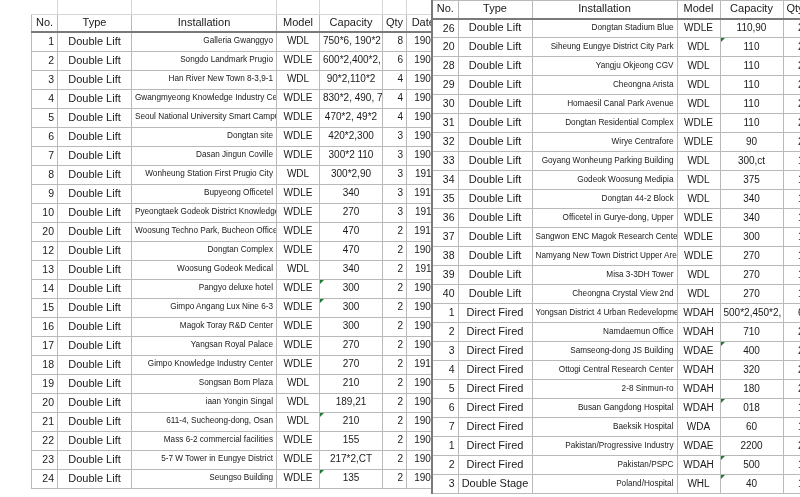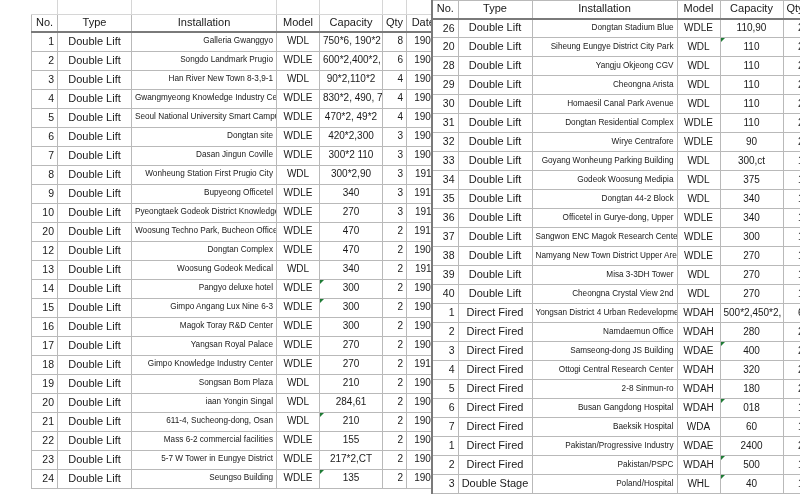--- a/index.html
+++ b/index.html
@@ -283,21 +283,21 @@
             <td class="c-model">WDL</td>
             <td class="c-cap">210</td>
             <td class="c-qty">2</td>
             <td class="c-date">1905</td>
           </tr>
           <tr>
             <td class="c-no">20</td>
             <td class="c-type">Double Lift</td>
             <td class="c-inst">iaan Yongin Singal</td>
             <td class="c-model">WDL</td>
-            <td class="c-cap">284,61</td>
+            <td class="c-cap">189,21</td>
             <td class="c-qty">2</td>
             <td class="c-date">1904</td>
           </tr>
           <tr>
             <td class="c-no">21</td>
             <td class="c-type">Double Lift</td>
             <td class="c-inst">611-4, Sucheong-dong, Osan</td>
             <td class="c-model">WDL</td>
             <td class="c-cap">210<span class="errmark"></span></td>
             <td class="c-qty">2</td>
@@ -488,21 +488,21 @@
             <td class="c-model tall">WDAH</td>
             <td class="c-cap tall two-line">500*2,450*2, 150*2</td>
             <td class="c-qty tall">6</td>
             <td class="c-date tall">1906</td>
           </tr>
           <tr>
             <td class="c-no">2</td>
             <td class="c-type">Direct Fired</td>
             <td class="c-inst">Namdaemun Office</td>
             <td class="c-model">WDAH</td>
-            <td class="c-cap">280</td>
+            <td class="c-cap">710</td>
             <td class="c-qty">2</td>
             <td class="c-date">1909</td>
           </tr>
           <tr>
             <td class="c-no">3</td>
             <td class="c-type">Direct Fired</td>
             <td class="c-inst">Samseong-dong JS Building</td>
             <td class="c-model">WDAE</td>
             <td class="c-cap">400<span class="errmark"></span></td>
             <td class="c-qty">2</td>
@@ -542,21 +542,21 @@
             <td class="c-model">WDA</td>
             <td class="c-cap">60</td>
             <td class="c-qty">1</td>
             <td class="c-date">1906</td>
           </tr>
           <tr>
             <td class="c-no">1</td>
             <td class="c-type">Direct Fired</td>
             <td class="c-inst">Pakistan/Progressive Industry</td>
             <td class="c-model">WDAE</td>
-            <td class="c-cap">2400</td>
+            <td class="c-cap">2200</td>
             <td class="c-qty">2</td>
             <td class="c-date">1912</td>
           </tr>
           <tr>
             <td class="c-no">2</td>
             <td class="c-type">Direct Fired</td>
             <td class="c-inst">Pakistan/PSPC</td>
             <td class="c-model">WDAH</td>
             <td class="c-cap">500<span class="errmark"></span></td>
             <td class="c-qty">1</td>

